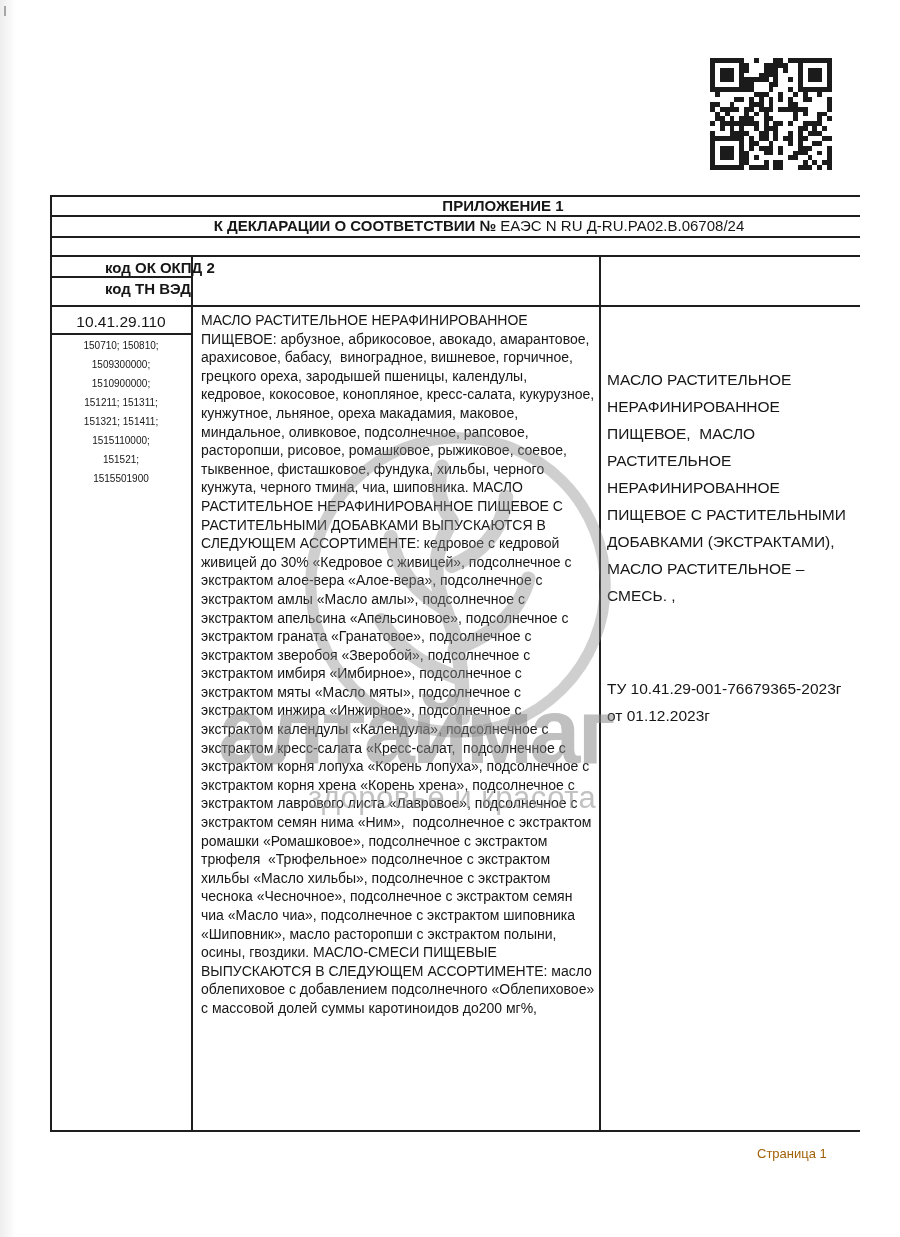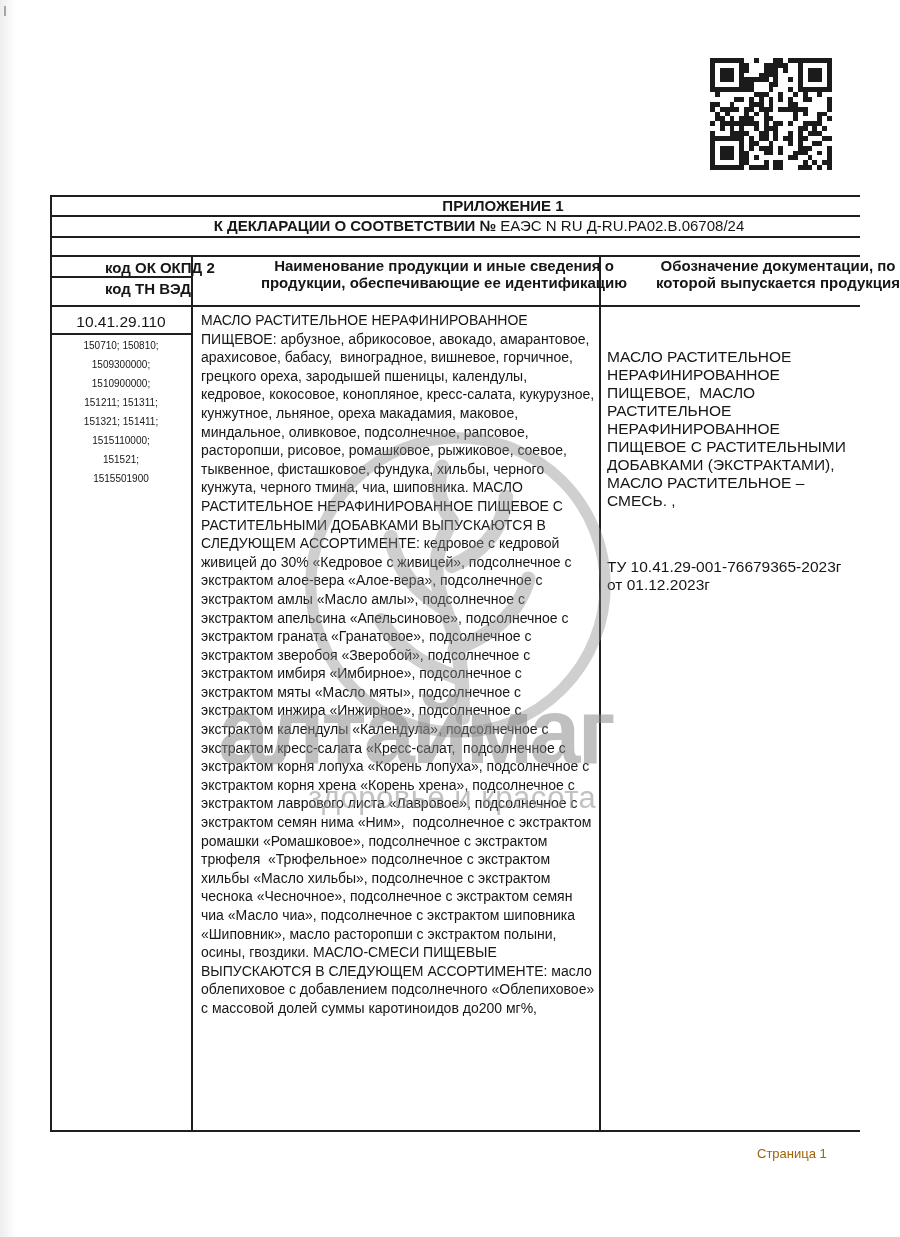--- a/index.html
+++ b/index.html
@@ -26,21 +26,21 @@
   .scope-row{left:50px;top:238px;width:810px;font-size:14.5px;}
 
   .hdr-okpd{left:57px;top:259px;width:130px;font-size:15px;}
   .hdr-tnved{left:57px;top:280px;width:130px;font-size:15px;}
   .hdr-product{left:212px;top:258px;width:368px;font-size:15px;line-height:16.6px;}
   .hdr-doc{left:608px;top:258px;width:244px;font-size:15px;line-height:16.6px;}
 
   .okpd-code{left:50px;top:313px;width:142px;font-size:15.5px;}
   .tnved-codes{left:50px;top:336px;width:142px;font-size:10px;line-height:19px;white-space:pre-line;}
   .product-text{left:201px;top:311px;width:394px;font-size:14px;line-height:18.6px;white-space:pre-wrap;}
-  .doc-text{left:607px;top:312px;width:248px;font-size:15.5px;line-height:18px;white-space:pre-wrap;}
+  .doc-text{left:607px;top:312px;width:248px;font-size:15.5px;line-height:27px;white-space:pre-wrap;}
   .doc-text .tu{margin-top:12px;}
 
   .footer{position:absolute;left:757px;top:1146px;font-size:13px;color:#a16207;}
 
   
   .watermark{position:absolute;left:0;top:0;width:900px;height:1237px;pointer-events:none;margin-top:23px;}
   .wm-logo{position:absolute;left:298px;top:402px;width:320px;height:320px;opacity:.40;}
   .wm-brand{position:absolute;left:218px;top:656px;font-size:92px;font-weight:bold;
     color:#878787;opacity:.52;letter-spacing:-3px;white-space:nowrap;}
   .wm-tagline{position:absolute;left:308px;top:757px;font-size:31px;
@@ -376,22 +376,20 @@
   <div class="cell title-row center bold">ПРИЛОЖЕНИЕ 1</div>
 
   <div class="cell decl-row center">
     <span class="bold">К ДЕКЛАРАЦИИ О СООТВЕТСТВИИ №</span>
     <span>ЕАЭС N RU Д-RU.РА02.В.06708/24</span>
   </div>
 
 
   <div class="cell hdr-okpd bold">код ОК ОКПД 2</div>
   <div class="cell hdr-tnved bold">код ТН ВЭД</div>
-  <div class="cell hdr-product center bold">Наименование продукции и иные сведения о продукции, обеспечивающие ее идентификацию</div>
-  <div class="cell hdr-doc center bold">Обозначение документации, по которой выпускается продукция</div>
 
   <div class="cell okpd-code center">10.41.29.110</div>
   <div class="cell tnved-codes center">150710; 150810;
 1509300000;
 1510900000;
 151211; 151311;
 151321; 151411;
 1515110000;
 151521;
 1515501900</div>

